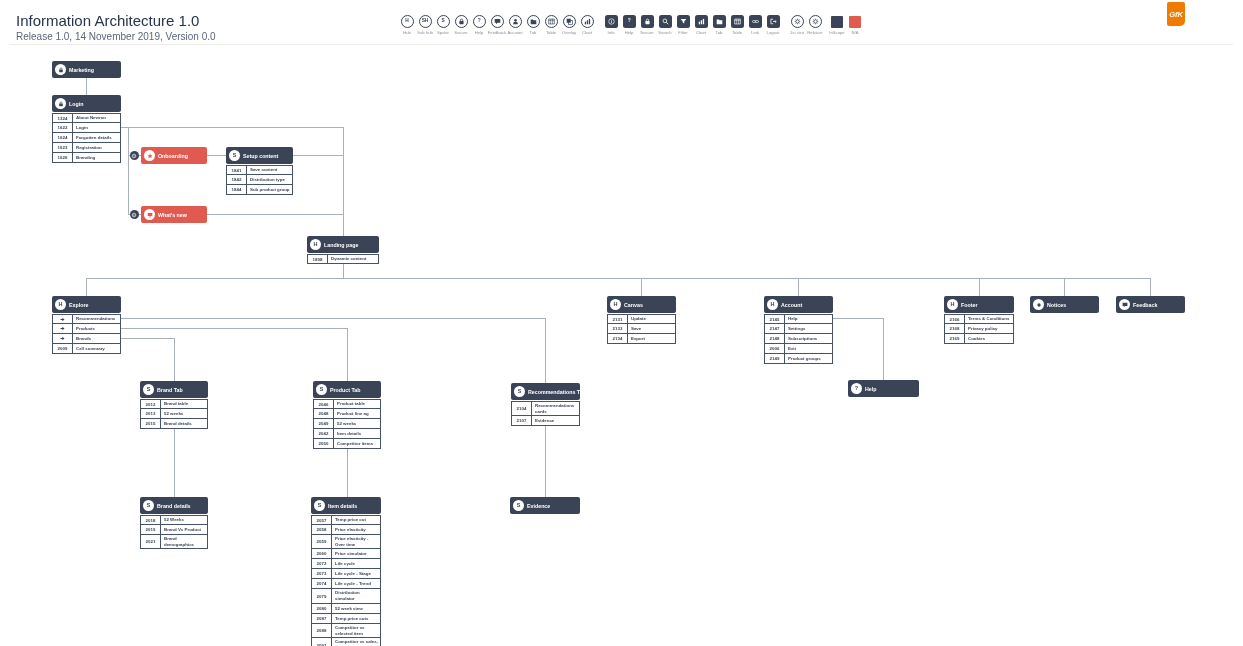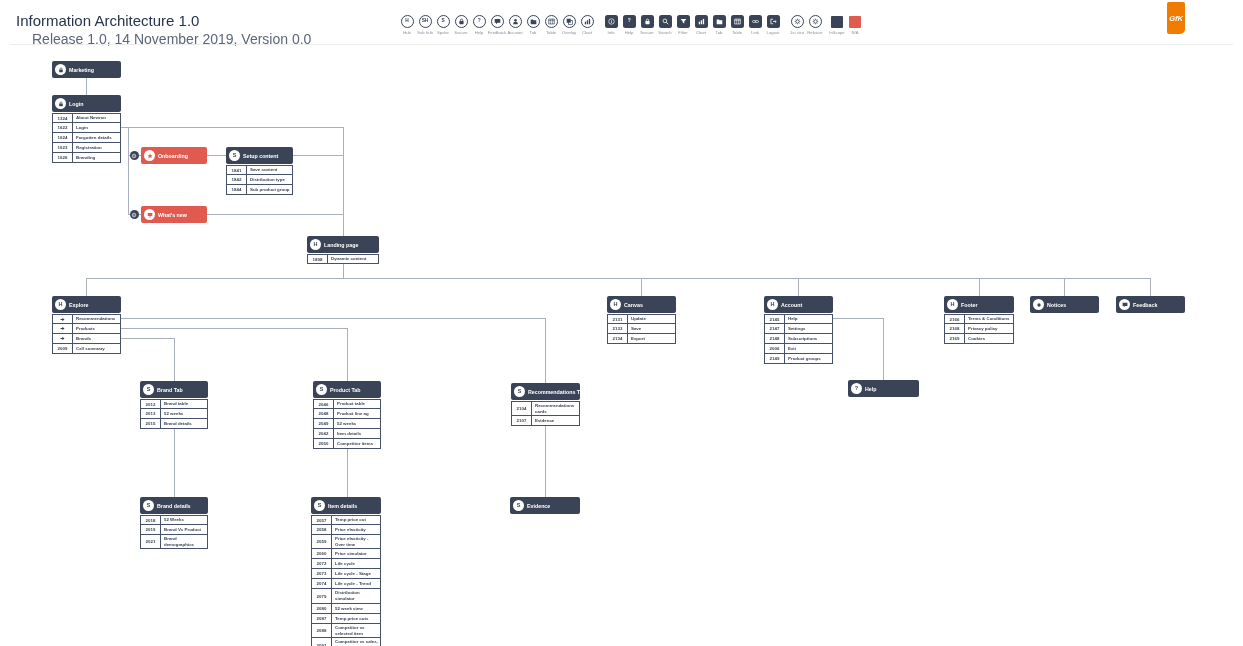--- a/index.html
+++ b/index.html
@@ -1,22 +1,22 @@
 <!DOCTYPE html>
 <html><head>
 <meta charset="utf-8">
 <style>
   html,body{margin:0;padding:0;background:#ffffff;}
   body{font-family:"Liberation Sans",sans-serif;}
   #app{position:relative;width:1243px;height:646px;background:#fff;overflow:hidden;border-radius:12px;}
   
   .hdr-title{position:absolute;left:16px;top:12px;font-size:15px;font-weight:normal;color:#28344d;}
-  .hdr-sub{position:absolute;left:16px;top:31px;font-size:14px;color:#5b6679;margin-left:16px;}
+  .hdr-sub{position:absolute;left:16px;top:31px;font-size:10px;color:#5b6679;}
   .hdr-divider{position:absolute;left:10px;right:10px;top:44px;height:1px;background:#ececec;}
-  .logo{position:absolute;left:1167px;top:2px;width:18px;height:32px;background:#ef7c00;color:#fff;
+  .logo{position:absolute;left:1167px;top:2px;width:18px;height:24px;background:#ef7c00;color:#fff;
         font-size:7.5px;font-weight:bold;font-style:italic;display:flex;align-items:center;justify-content:center;
         border-radius:2px 2px 5px 2px;}
   
   .toolbar{position:absolute;left:398px;top:15px;display:flex;align-items:flex-start;}
   .tb-item{display:flex;flex-direction:column;align-items:center;width:18px;flex:0 0 auto;}
   .tb-btn{width:13px;height:13px;display:flex;align-items:center;justify-content:center;box-sizing:border-box;cursor:pointer;}
   .tb-btn.outline{border:1px solid #3a4456;border-radius:50%;color:#3a4456;background:#fff;}
   .tb-btn.dark{background:#3a4456;border-radius:2.5px;color:#fff;}
   .tb-btn.swatch-dark{background:#3a4456;border-radius:1px;width:12px;height:12px;margin-top:1px;}
   .tb-btn.swatch-red{background:#e15a4f;border-radius:1px;width:12px;height:12px;margin-top:1px;}

